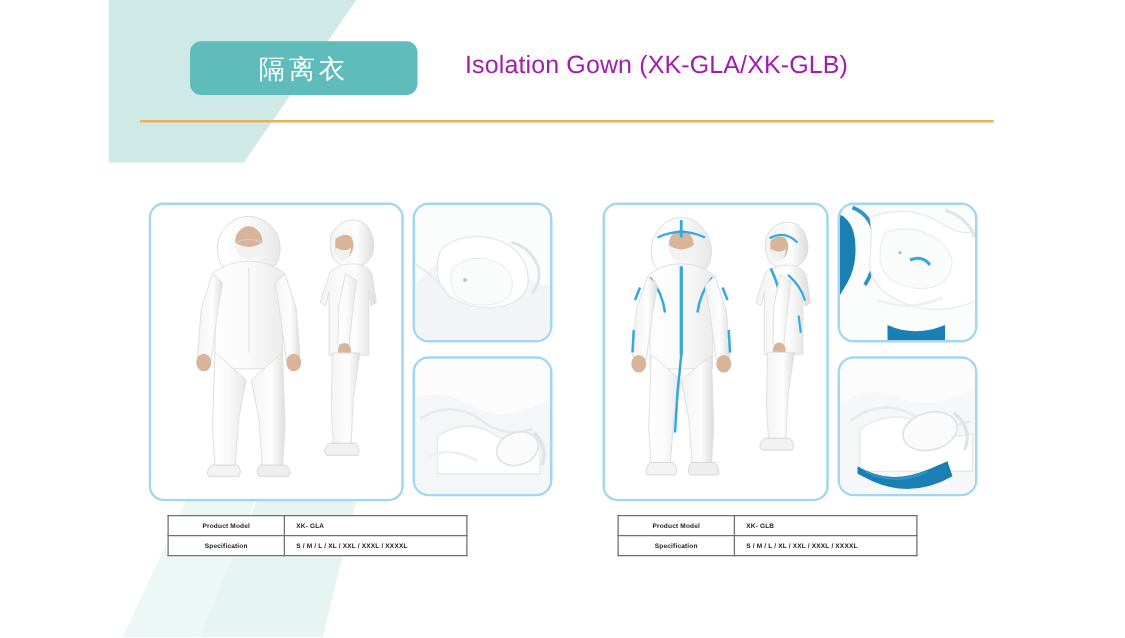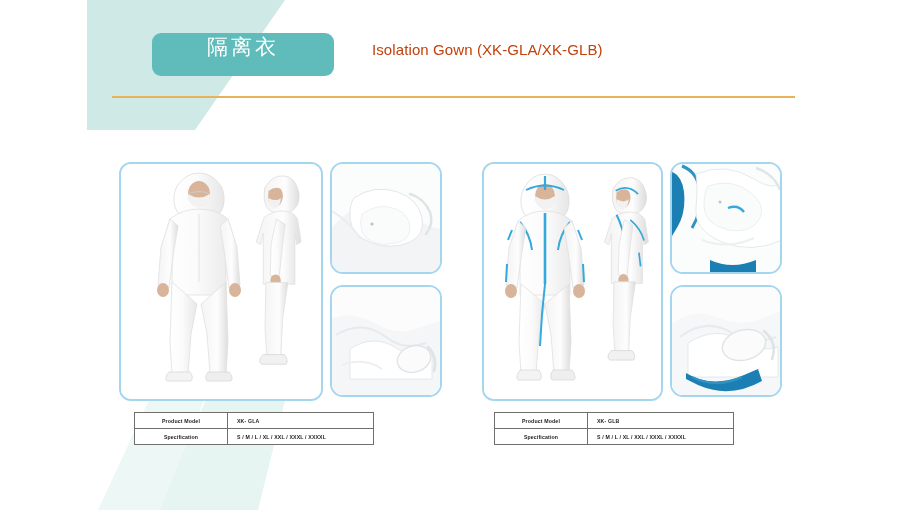--- a/index.html
+++ b/index.html
@@ -14,27 +14,27 @@
 
   
   .bg-layer{position:absolute;inset:0;z-index:0;pointer-events:none;}
   .bg-layer svg{display:block;}
 
   
   .header{position:absolute;left:0;top:0;width:900px;height:105px;z-index:3;}
   .cn-badge{
     position:absolute;left:152px;top:33px;width:182px;height:43px;
     background:#5fbcbb;border-radius:9px;
-    display:flex;align-items:flex-start;justify-content:center;
+    display:flex;align-items:center;justify-content:center;
     color:#ffffff;font-size:21px;letter-spacing:3px;
     font-family:"DejaVu Sans","Liberation Sans",sans-serif;
   }
   .en-title{
     position:absolute;left:372px;top:41px;
-    font-size:15px;color:#c2410c;letter-spacing:0.1px;white-space:nowrap;
+    font-size:20px;color:#a21caf;letter-spacing:0.1px;white-space:nowrap;
   }
   .gold-rule{
     position:absolute;left:112px;top:96px;width:683px;height:2px;
     background:#e8b259;
   }
 
   
   .content{position:absolute;left:0;top:0;width:900px;height:510px;z-index:2;}
 
   .panel{

